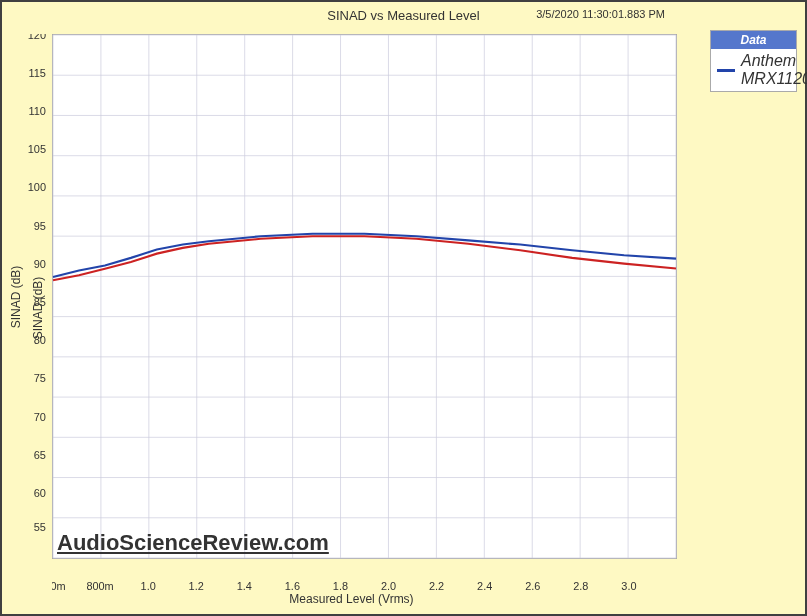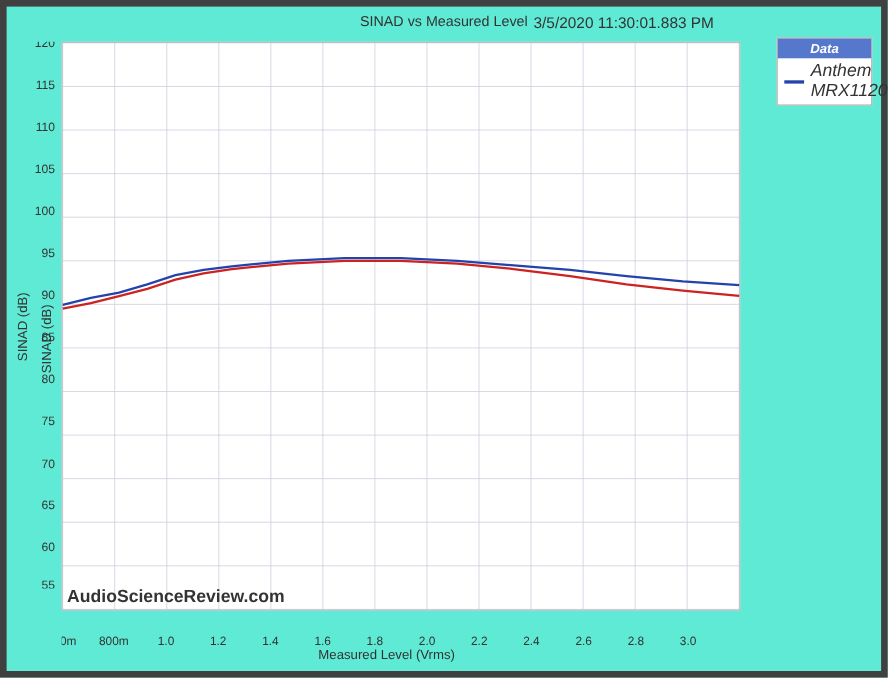--- a/index.html
+++ b/index.html
@@ -8,36 +8,36 @@
       height: 616px;
       background: #fff;
       font-family: Arial, sans-serif;
       overflow: hidden;
       position: relative;
     }
     .chart-container {
       width: 807px;
       height: 616px;
       position: relative;
-      background: #5eead4;
-      border: 6px solid #404040;
+      background: #fef9c3;
+      border: 2px solid #404040;
     }
     .chart-title {
       position: absolute;
       top: 6px;
       left: 0; right: 0;
       text-align: center;
       font-size: 13px;
       color: #333;
     }
     .chart-datetime {
       position: absolute;
       top: 6px;
-      right: 152px;
-      font-size: 14px;
+      right: 140px;
+      font-size: 11px;
       color: #333;
     }
     .chart-annotation-title {
       position: absolute;
       top: 38px;
       left: 65px;
       font-size: 20px;
       font-weight: bold;
       color: #cc0000;
     }
@@ -95,24 +95,25 @@
       left: 50px;
       right: 128px;
       bottom: 55px;
       background: #fff;
       border: 1px solid #aaa;
     }
     .watermark {
       position: absolute;
       bottom: 58px;
       left: 55px;
-      font-size: 16px;
+      font-size: 22px;
       font-weight: bold;
       color: #333;
       z-index: 10;
+      text-decoration: underline;
     }
     
     .y-axis-label {
       position: absolute;
       left: 5px;
       top: 50%;
       transform: translateY(-50%) rotate(-90deg);
       font-size: 12px;
       color: #333;
       white-space: nowrap;

